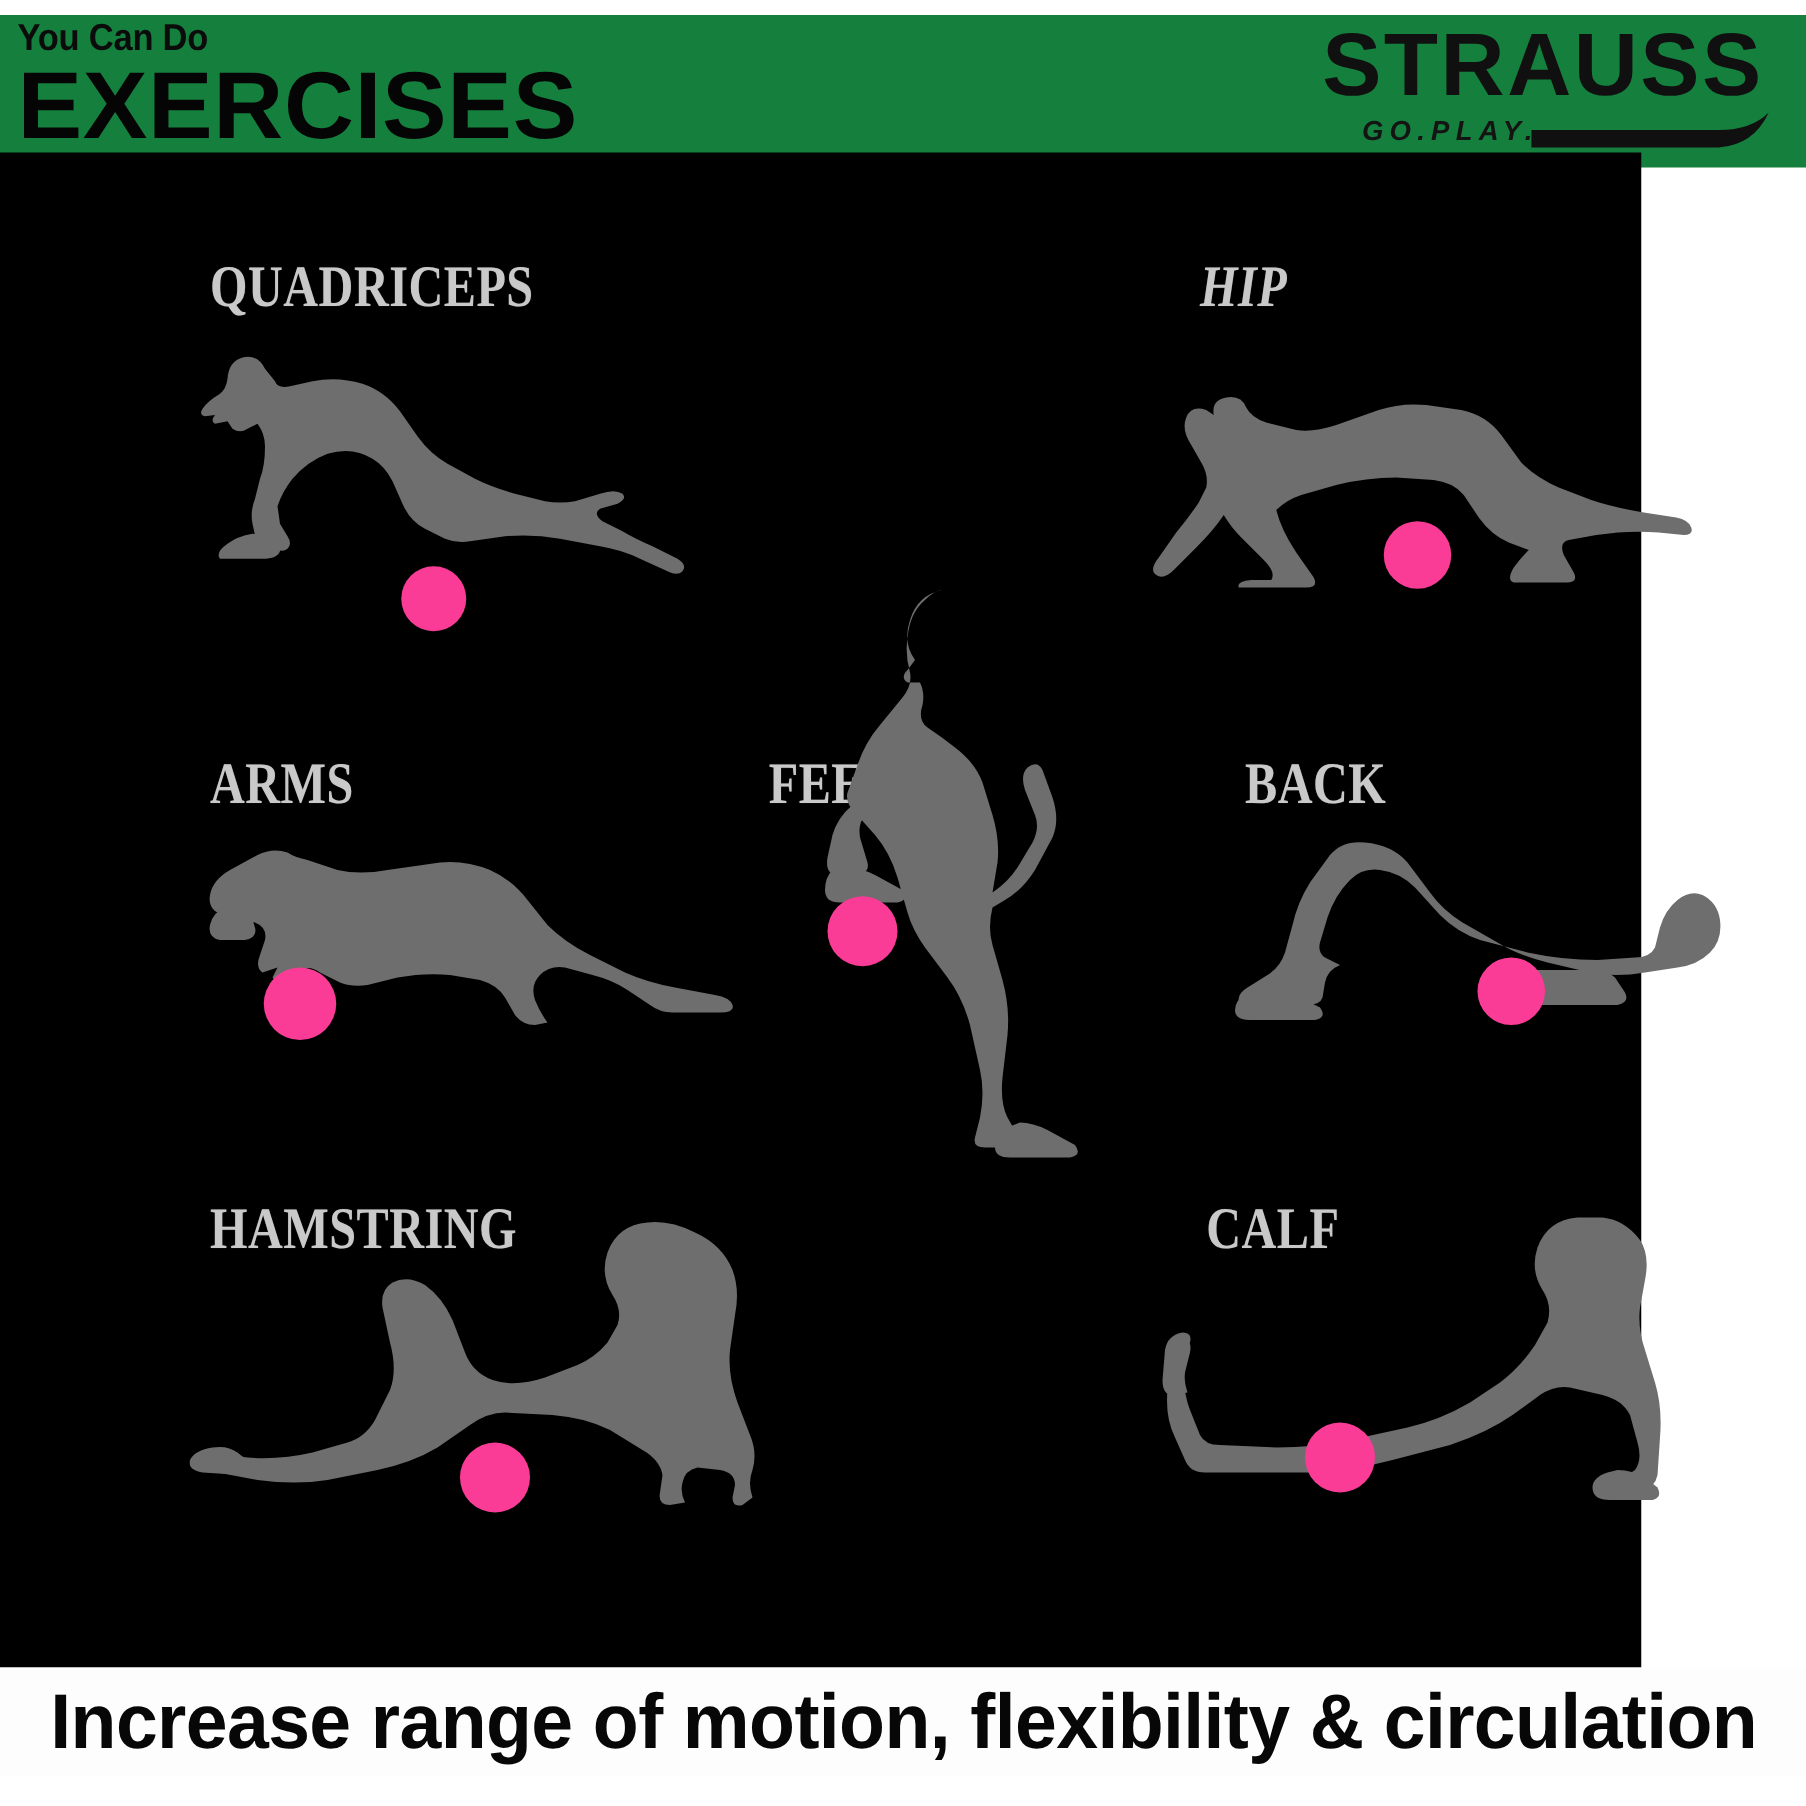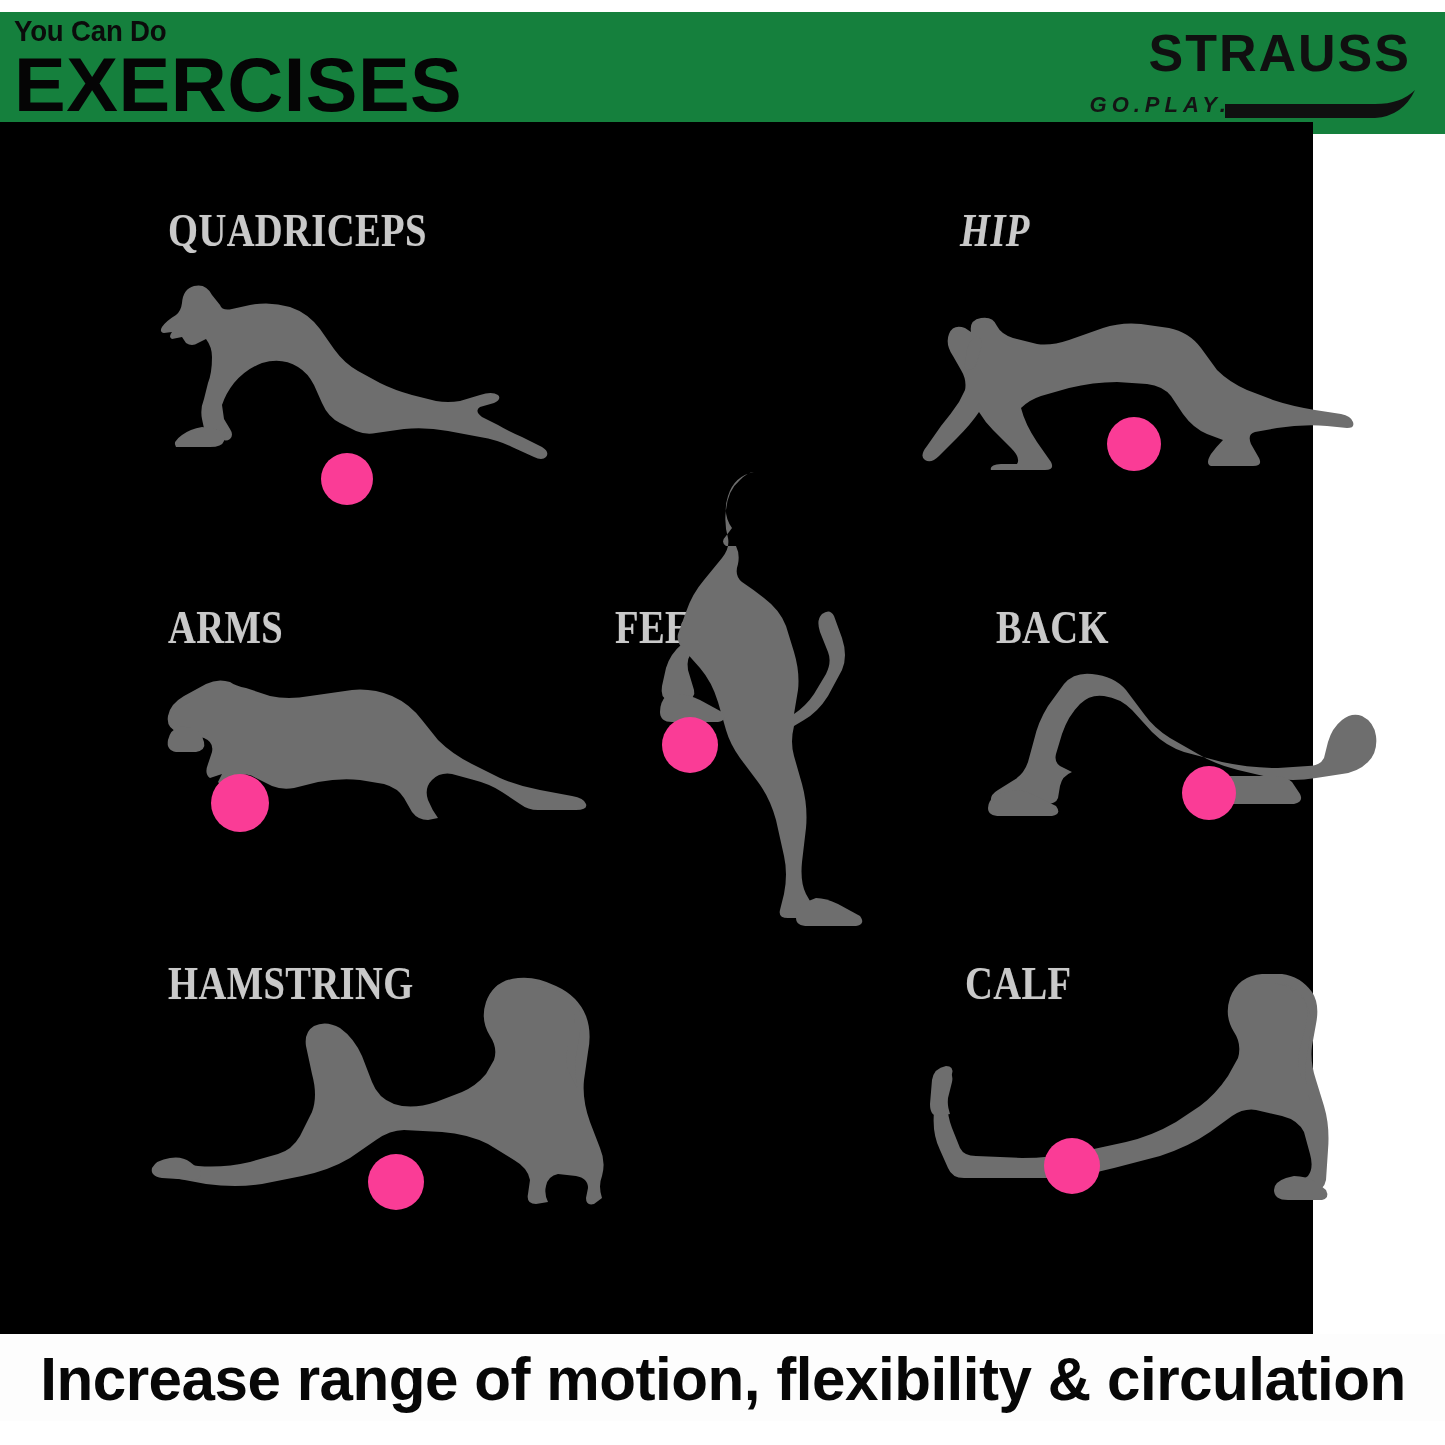--- a/index.html
+++ b/index.html
@@ -11,21 +11,21 @@
   .header{position:absolute;left:0;top:0;width:1445px;height:122px;background:#15803d;margin-top:12px;}
   .hdr-left{position:absolute;left:14px;top:2px;}
   .hdr-kicker{font-size:30px;font-weight:bold;color:#0b0b0b;letter-spacing:-0.2px;
     line-height:34px;font-family:"Liberation Sans",sans-serif;
     transform:scaleX(0.92);transform-origin:left center;}
   .hdr-title{font-size:76px;font-weight:bold;color:#050505;line-height:74px;
     letter-spacing:0.5px;font-family:"Liberation Sans",sans-serif;
     transform:scaleX(1.02);transform-origin:left center;}
 
   .hdr-right{position:absolute;right:18px;top:6px;width:590px;height:112px;}
-  .brand-name{position:absolute;right:16px;top:0;font-size:52px;font-weight:bold;
+  .brand-name{position:absolute;right:16px;top:0;font-size:71px;font-weight:bold;
     color:#101010;letter-spacing:2px;line-height:70px;font-family:"Liberation Sans",sans-serif;}
   .brand-tag{position:absolute;right:196px;top:74px;font-size:22px;font-weight:bold;
     font-style:italic;letter-spacing:5px;color:#141414;font-family:"Liberation Sans",sans-serif;}
   .brand-swoosh{position:absolute;right:12px;top:72px;width:190px;height:34px;}
 
   
   .panel{position:absolute;left:0;top:122px;width:1313px;height:1212px;background:#000000;}
 
   .cell{position:absolute;}
   .cell-label{position:absolute;color:#c9c9c9;font-weight:bold;

